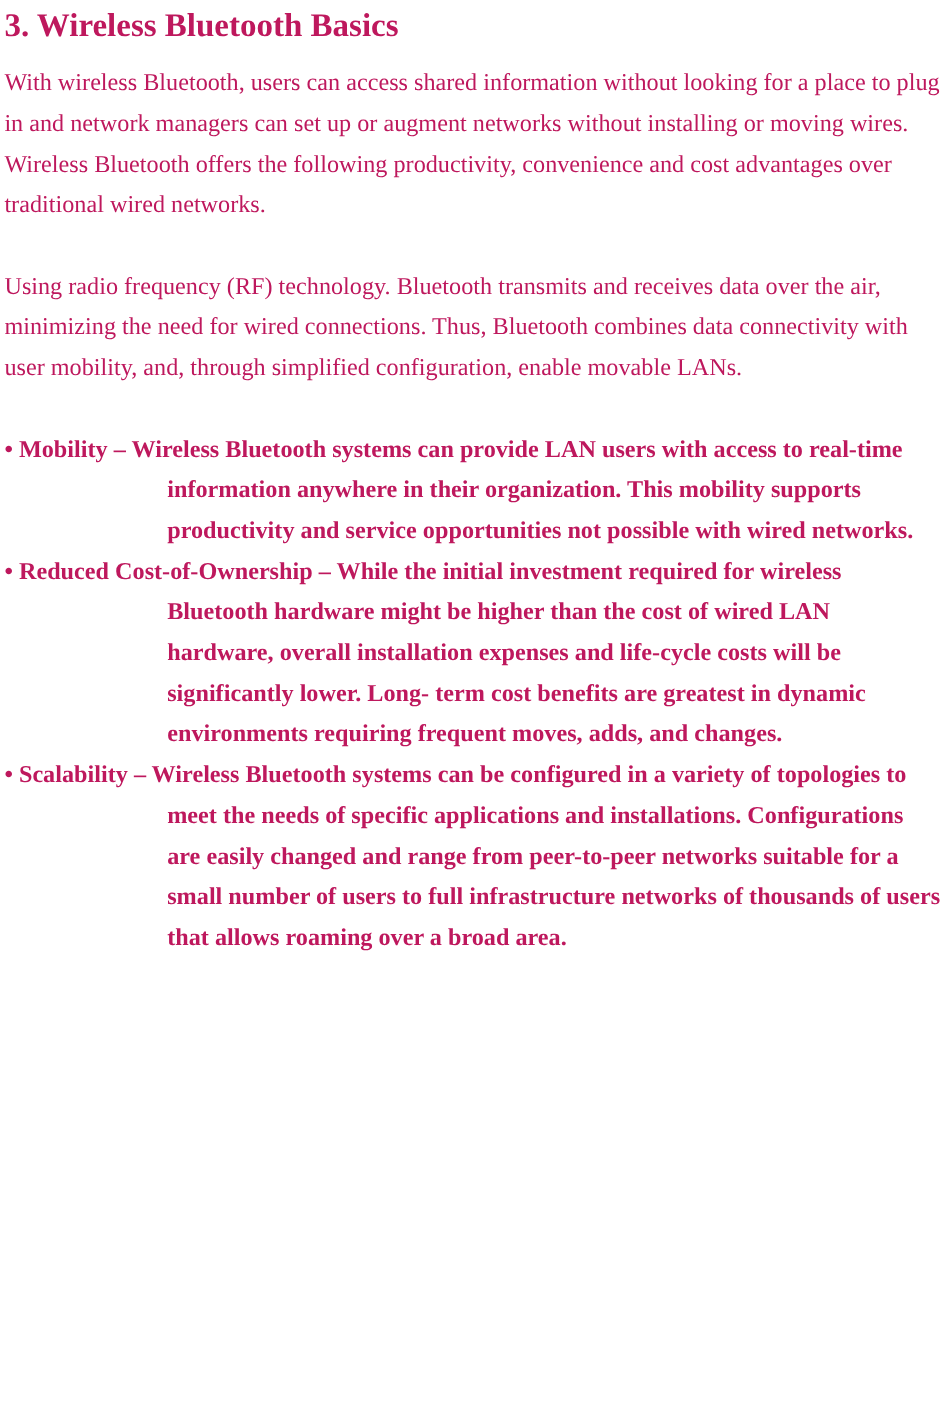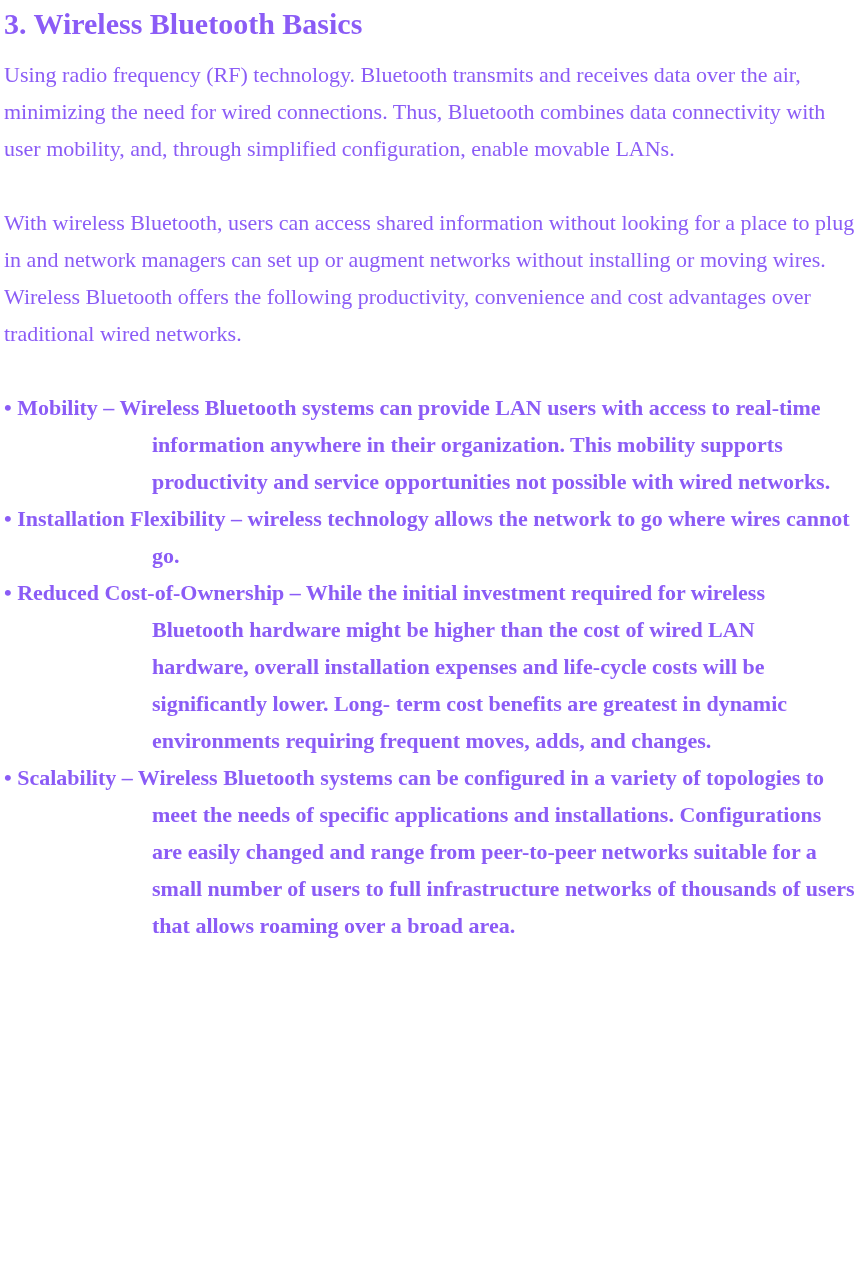--- a/index.html
+++ b/index.html
@@ -5,21 +5,21 @@
   html, body {
     margin: 0;
     padding: 0;
     background: #ffffff;
   }
   .page {
     width: 860px;
     min-height: 1281px;
     box-sizing: border-box;
     background: #ffffff;
-    color: #8b5cf6;
+    color: #be185d;
     font-family: "Liberation Serif", "DejaVu Serif", serif;
     font-size: 22px;
     line-height: 37px;
     padding: 4px 4px 10px 4px;
   }
   .doc-title {
     font-family: "Liberation Serif", "DejaVu Serif", serif;
     font-size: 30px;
     font-weight: bold;
     line-height: 40px;
@@ -45,24 +45,23 @@
   }
 </style>
 </head>
 <body>
 
 <div class="page">
 
   <h1 class="doc-title">3. Wireless Bluetooth Basics</h1>
 
 
+  <p class="para">With wireless Bluetooth, users can access shared information without looking for a place to plug in and network managers can set up or augment networks without installing or moving wires. Wireless Bluetooth offers the following productivity, convenience and cost advantages over traditional wired networks.</p>
+
   <p class="para">Using radio frequency (RF) technology. Bluetooth transmits and receives data over the air, minimizing the need for wired connections. Thus, Bluetooth combines data connectivity with user mobility, and, through simplified configuration, enable movable LANs.</p>
-
-  <p class="para">With wireless Bluetooth, users can access shared information without looking for a place to plug in and network managers can set up or augment networks without installing or moving wires. Wireless Bluetooth offers the following productivity, convenience and cost advantages over traditional wired networks.</p>
 
   <ul class="bullet-list">
     <li class="bullet-item"><span class="bullet-glyph">•</span> <span>Mobility – Wireless Bluetooth systems can provide LAN users with access to real-time information anywhere in their organization. This mobility supports productivity and service opportunities not possible with wired networks.</span></li>
-    <li class="bullet-item"><span class="bullet-glyph">•</span> <span>Installation Flexibility – wireless technology allows the network to go where wires cannot go.</span></li>
     <li class="bullet-item"><span class="bullet-glyph">•</span> <span>Reduced Cost-of-Ownership – While the initial investment required for wireless Bluetooth hardware might be higher than the cost of wired LAN hardware, overall installation expenses and life-cycle costs will be significantly lower. Long- term cost benefits are greatest in dynamic environments requiring frequent moves, adds, and changes.</span></li>
     <li class="bullet-item"><span class="bullet-glyph">•</span> <span>Scalability – Wireless Bluetooth systems can be configured in a variety of topologies to meet the needs of specific applications and installations. Configurations are easily changed and range from peer-to-peer networks suitable for a small number of users to full infrastructure networks of thousands of users that allows roaming over a broad area.</span></li>
   </ul>
 
 </div>
 
 </body></html>

